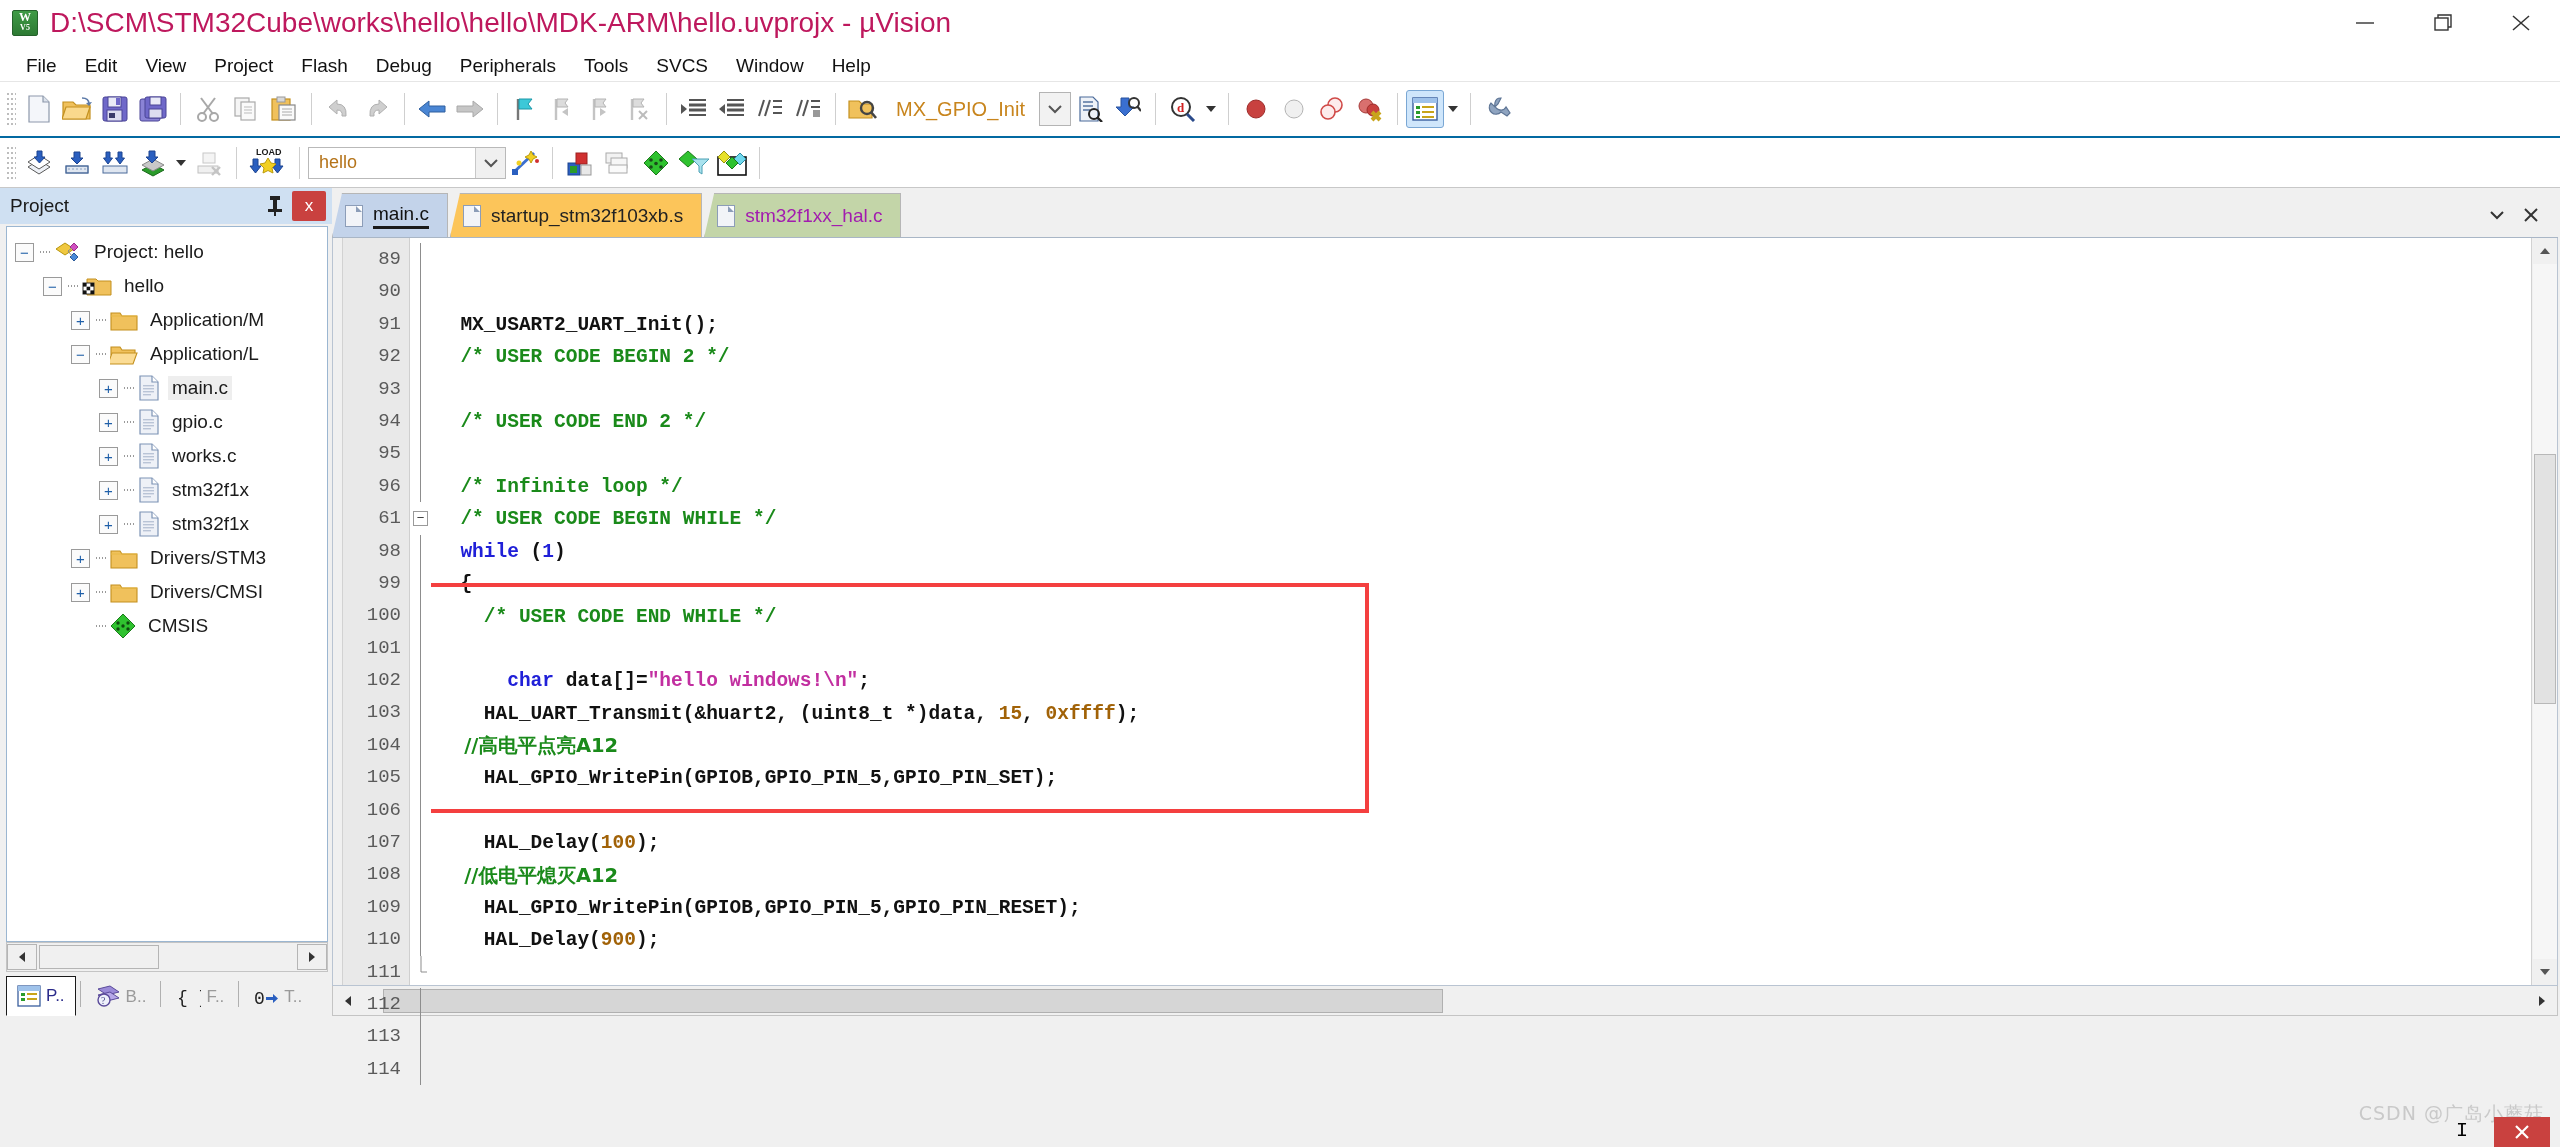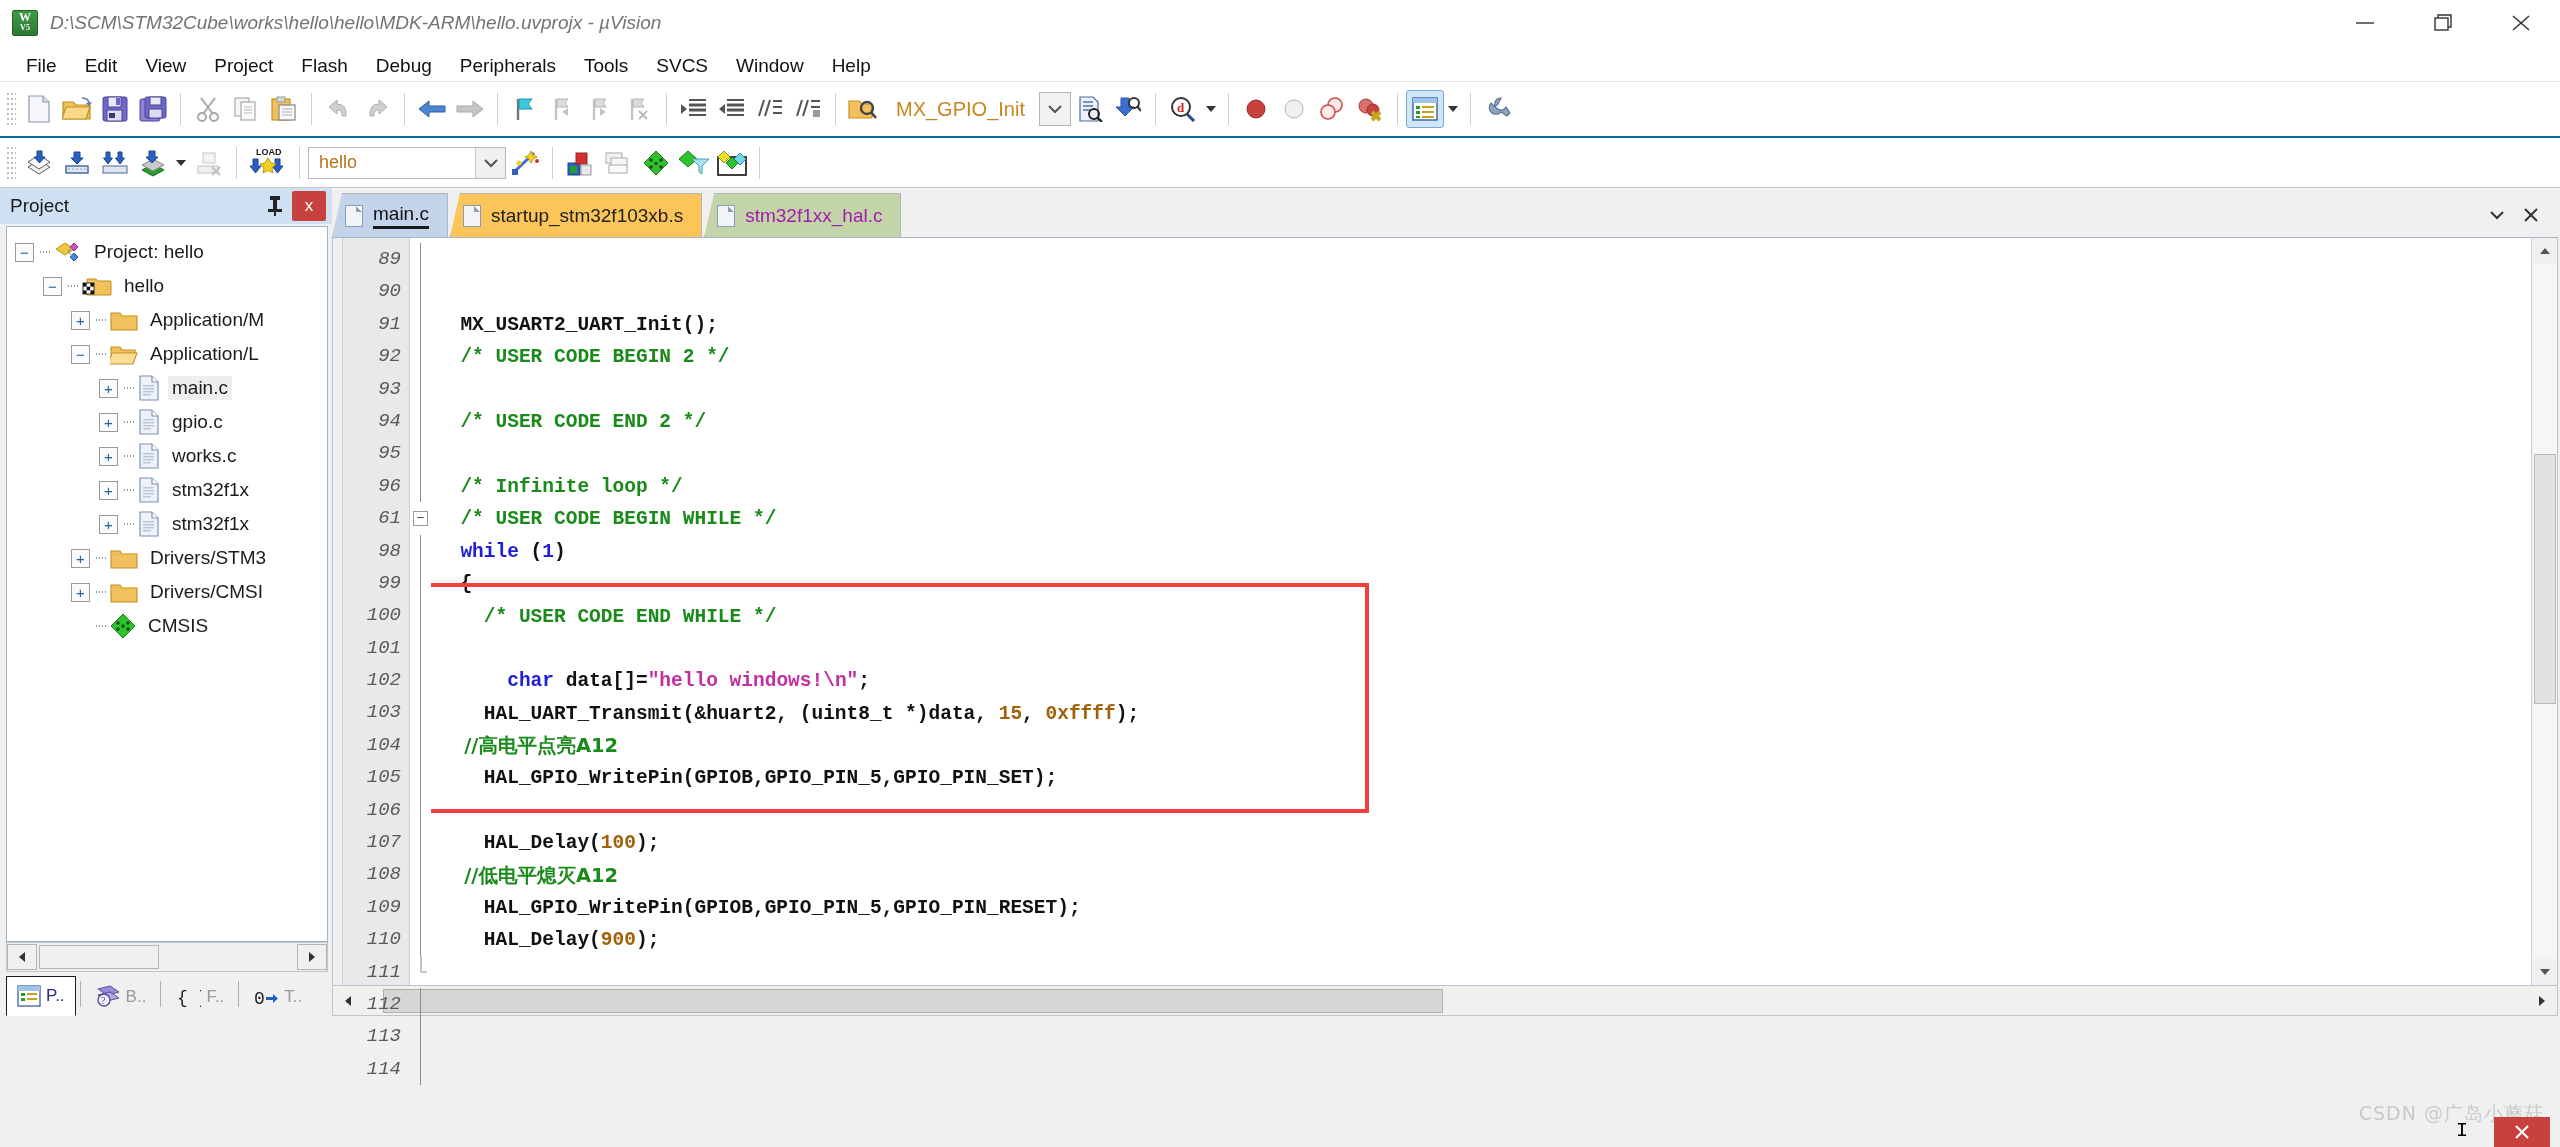--- a/index.html
+++ b/index.html
@@ -19,21 +19,21 @@
   .app-icon {
     width:26px; height:26px; margin-left:12px; margin-right:12px;
     background:linear-gradient(#3f9b46,#2d7a33);
     border:1px solid #24612a; border-radius:2px;
     color:#fff; font-size:13px; font-weight:bold; line-height:11px;
     display:flex; flex-direction:column; align-items:center; justify-content:center;
     font-family:"Liberation Serif", serif;
   }
   .app-icon i { font-style:normal; display:block; font-size:12px; }
   .app-icon i.small { font-size:8px; margin-top:-1px;}
-  .title-text { font-size:19px; color:#737373; letter-spacing:0px;font-style:italic; }
+  .title-text { font-size:28px; color:#be185d; letter-spacing:0px; }
   .win-buttons { margin-left:auto; display:flex; height:46px; }
   .win-btn { width:78px; height:46px; display:flex; align-items:center; justify-content:center; }
   .win-btn svg { display:block; }
 
   
   .menubar {
     height:36px; background:#ffffff; display:flex; align-items:flex-end;
     padding-left:12px; border-bottom:1px solid #e6e6e6;
   }
   .menu-item {
@@ -152,21 +152,21 @@
   .editor-body {
     flex:1; display:flex; background:#fff; border:1px solid #b9c4d2; border-top:none;
     position:relative; min-height:0;
   }
   .ed-leftbar { width:10px; background:#f0f0f0; border-right:1px solid #d2d2d2;}
   .gutter {
     width:66px; background:#e9e9e9; color:#5a5a5a; text-align:right;
     font-family:"Liberation Mono", monospace; font-size:19px; padding-top:5px;
     flex:0 0 auto;
   }
-  .gutter .gl { height:32.4px; line-height:32.4px; padding-right:8px;font-style:italic; }
+  .gutter .gl { height:32.4px; line-height:32.4px; padding-right:8px; }
   .fold-col { width:22px; background:#fff; border-left:1px solid #cfcfcf; padding-top:5px; flex:0 0 auto;}
   .fold-col .fl { height:32.4px; display:flex; align-items:center; justify-content:center;}
   .fold-box {
     width:15px; height:15px; border:1px solid #9a9a9a; background:#fff;
     display:flex; align-items:center; justify-content:center; font-size:13px; line-height:10px; color:#333;
   }
   .fold-line { width:1px; height:32.4px; background:#8d8d8d; }
   .code {
     flex:1; position:relative; overflow:hidden; padding-top:5px;
     font-family:"Liberation Mono", monospace; font-size:19.5px; white-space:pre;

